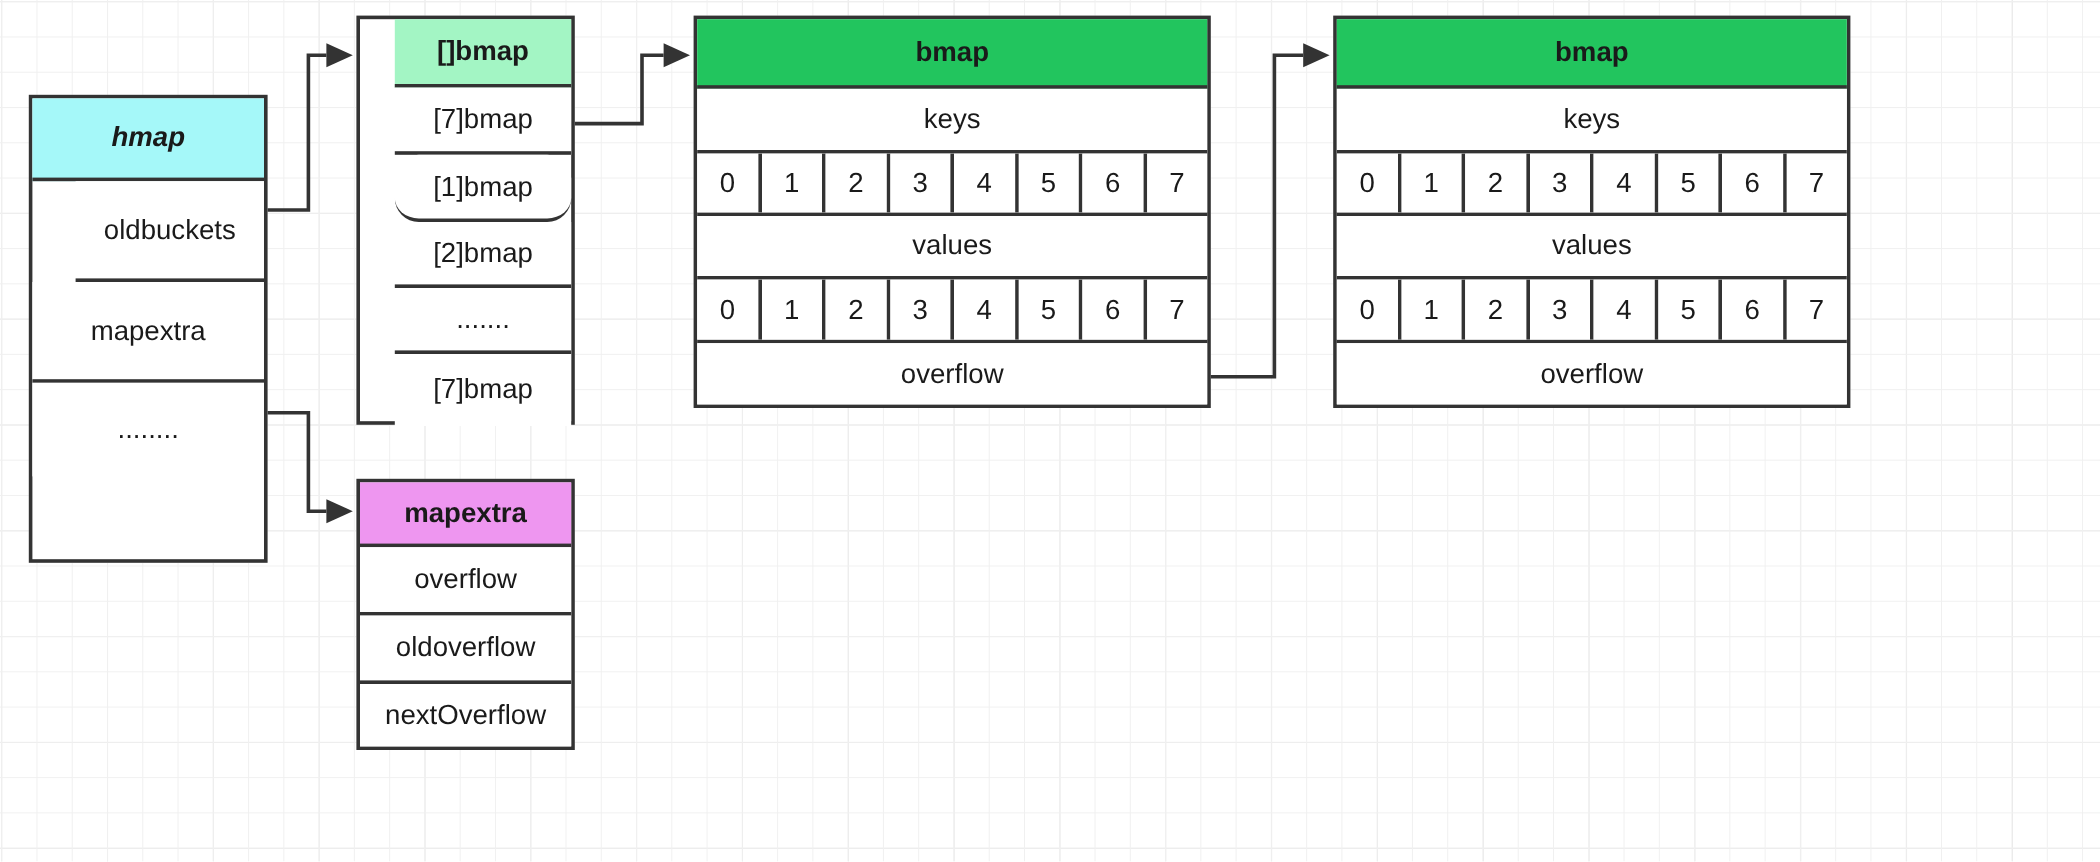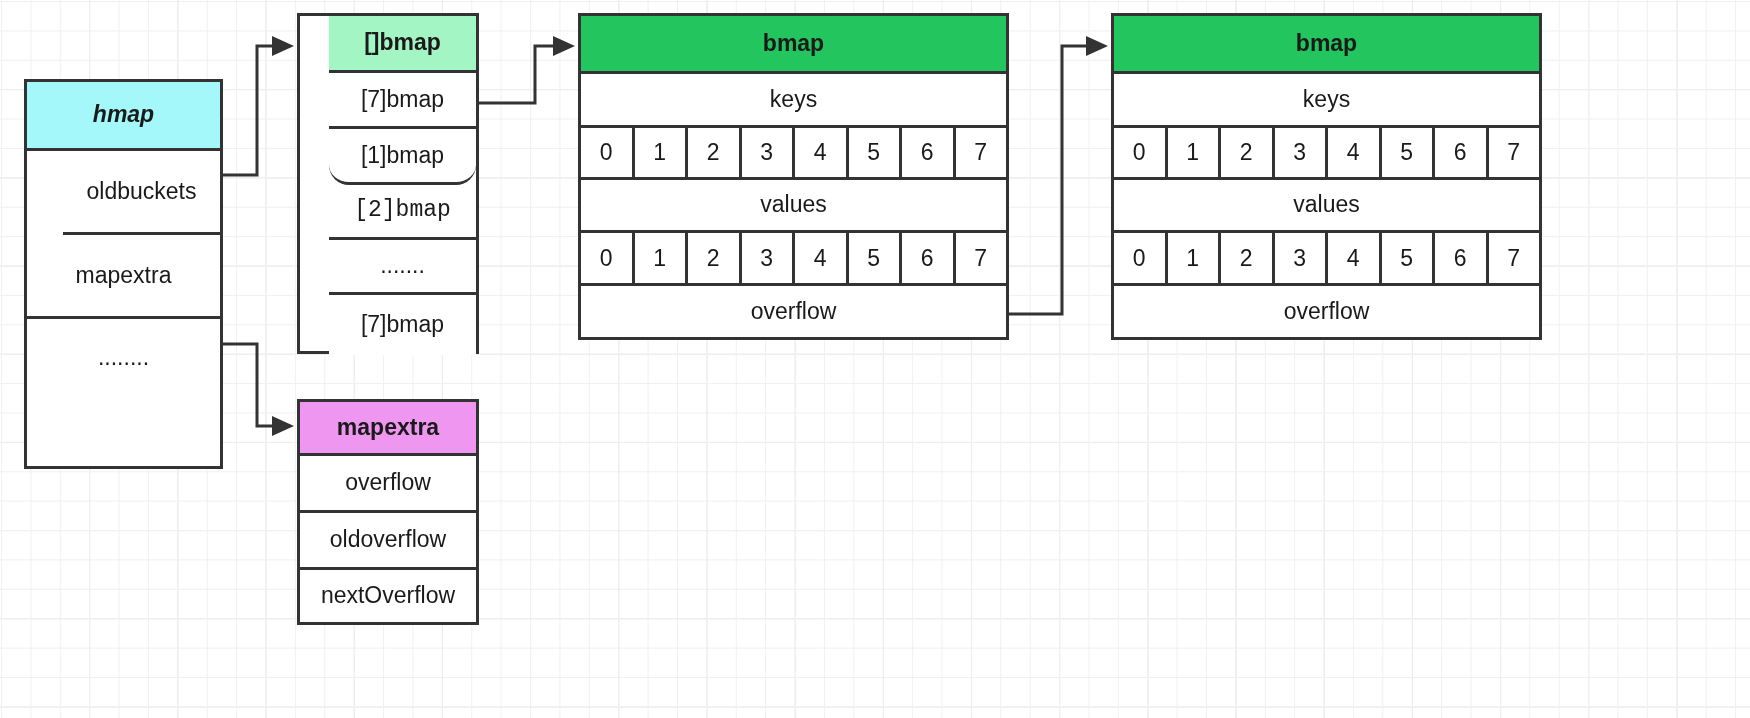--- a/index.html
+++ b/index.html
@@ -90,21 +90,21 @@
     <div class="row header hdr-cyan" style="height:69px;font-style:italic;">hmap</div>
     <div class="row" style="height:84px;margin-left:36px;">oldbuckets</div>
     <div class="row" style="height:84px;">mapextra</div>
     <div class="row last" style="height:78px;">........</div>
   </div>
 
   <div class="struct" style="left:297px; top:13px; width:182px; height:341px;padding-left:29px;">
     <div class="row header hdr-green" style="height:57px;">[]bmap</div>
     <div class="row" style="height:56px;">[7]bmap</div>
     <div class="row" style="height:56px;border-radius:20px;">[1]bmap</div>
-    <div class="row" style="height:55px;font-family:Liberation Mono, monospace;">[2]bmap</div>
+    <div class="row" style="height:55px;">[2]bmap</div>
     <div class="row" style="height:55px;">.......</div>
     <div class="row last" style="height:60px;">[7]bmap</div>
   </div>
 
   <div class="struct" style="left:297px; top:399px; width:182px; height:226px;">
     <div class="row header hdr-magenta" style="height:54px;">mapextra</div>
     <div class="row" style="height:57px;">overflow</div>
     <div class="row" style="height:57px;">oldoverflow</div>
     <div class="row last" style="height:52px;">nextOverflow</div>
   </div>

